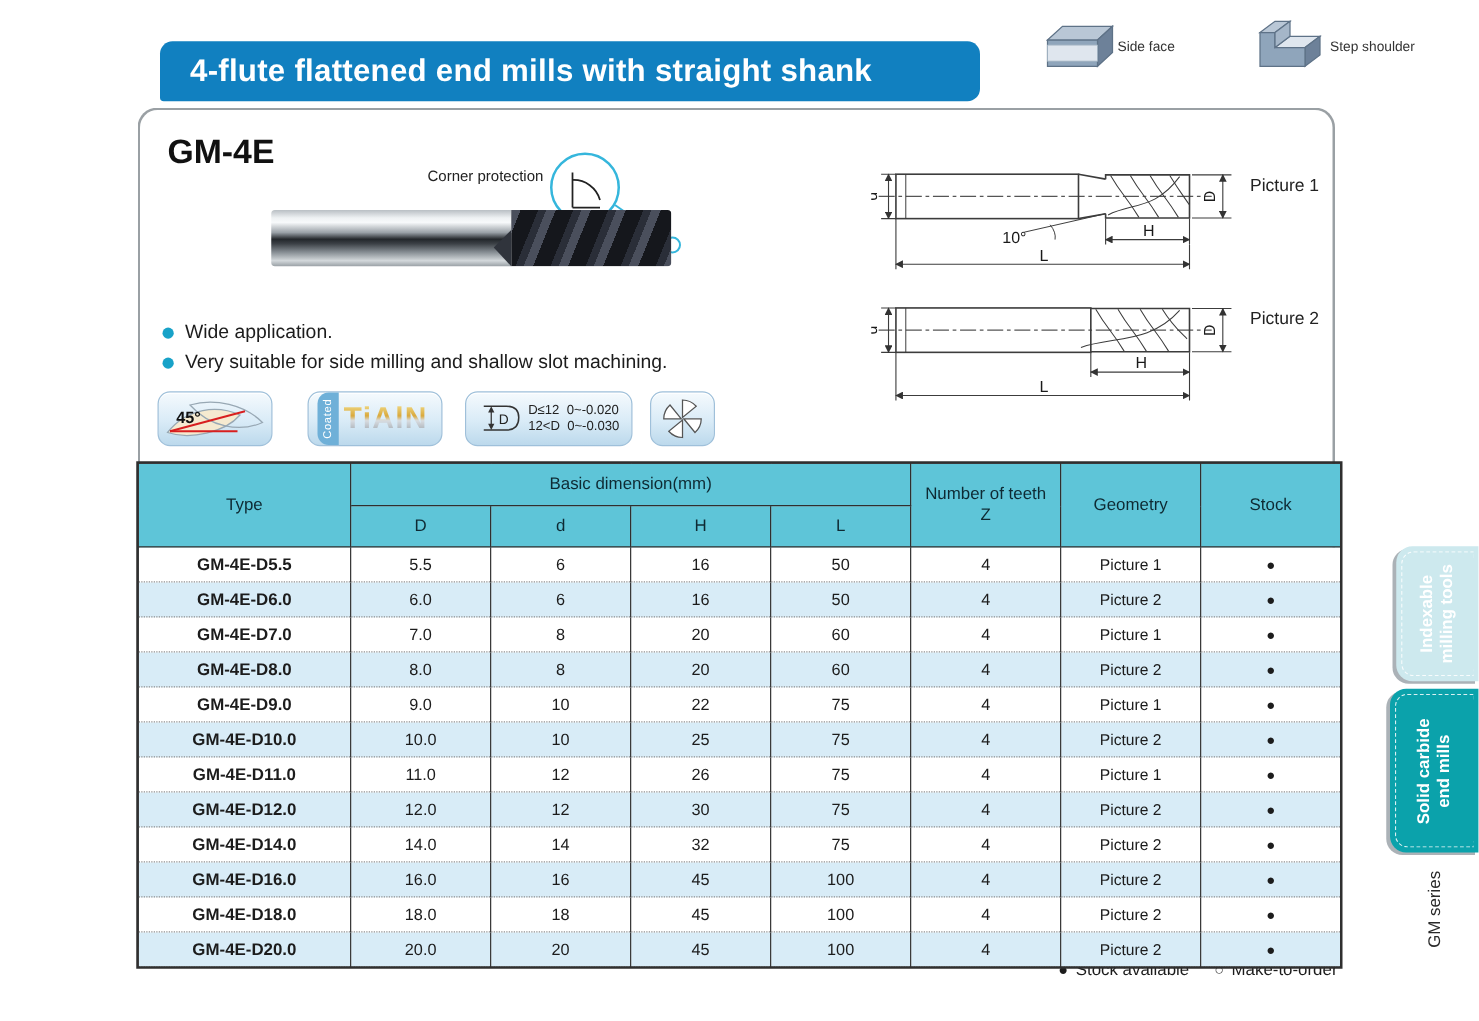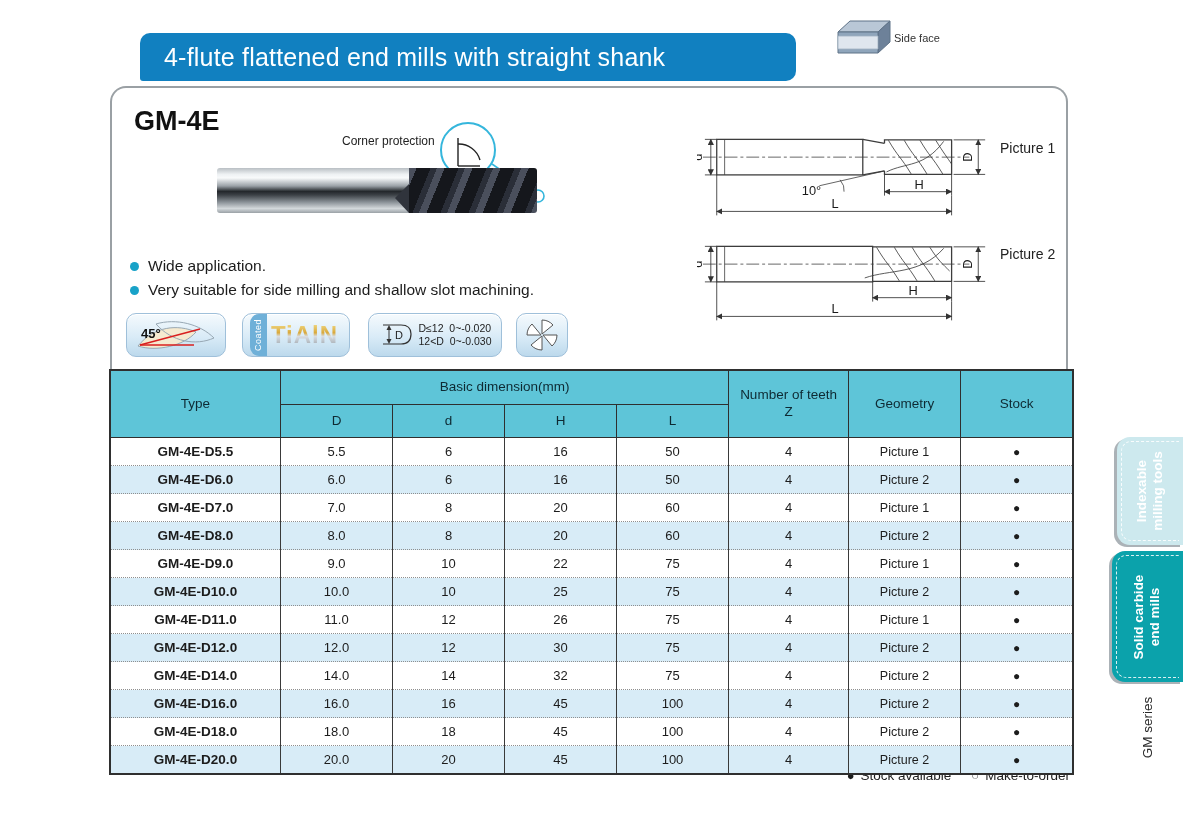--- a/index.html
+++ b/index.html
@@ -1,22 +1,22 @@
 <!DOCTYPE html>
 <html style="--title-bar: #1180c0; --table-header: #5ec5d8; --row-alt: #d8ecf7; --accent: #18a2c8; --tab-active: #0ba2ab; --tab-inactive: #cde9ee;"><head>
 <meta charset="utf-8">
 <style>
   html,body{margin:0;padding:0;background:#fff;}
   body{font-family:"Liberation Sans", sans-serif; color:#1c1c1c;}
   #page{position:relative;width:1183px;height:817px;background:#fff;overflow:hidden;}
 
   
-  .title-bar{position:absolute;left:140px;top:33px;width:656px;height:48px;
+  .title-bar{position:absolute;left:128px;top:33px;width:656px;height:48px;
     background:var(--title-bar,#1180c0);border-radius:10px 10px 10px 3px;
-    color:#fff;font-weight:normal;font-size:25px;line-height:48px;padding-left:24px;
+    color:#fff;font-weight:bold;font-size:25px;line-height:48px;padding-left:24px;
     box-sizing:border-box;letter-spacing:.2px;z-index:5;}
 
   
   .wp-icons{position:absolute;left:830px;top:12px;width:256px;display:flex;justify-content:space-between;}
   .wp-item{display:flex;flex-direction:row;align-items:center;width:86px;}
   .wp-item svg{display:block;}
   .wp-label{font-size:11px;color:#333;margin-top:2px;white-space:nowrap;}
 
   
   .panel{position:absolute;left:110px;top:86px;width:958px;height:672px;
@@ -47,21 +47,21 @@
   .features{position:absolute;left:18px;top:166px;list-style:none;margin:0;padding:0;}
   .features li{font-size:15.5px;color:#1c1c1c;line-height:24px;padding-left:18px;position:relative;}
   .features li:before{content:"";position:absolute;left:0;top:8px;width:9px;height:9px;border-radius:50%;
     background:var(--accent,#18a2c8);}
 
   
   .badges{position:absolute;left:14px;top:224px;height:46px;display:flex;align-items:center;}
   .badge{height:44px;border-radius:10px;border:1px solid #9fc0da;box-sizing:border-box;
     background:linear-gradient(180deg,#f5fafd 0%,#d9ebf7 55%,#bcd9ec 100%);
     display:flex;align-items:center;justify-content:center;box-shadow:inset 0 1px 0 #fff;}
-  .badge-helix{width:100px;margin-right:16px;position:relative;}
+  .badge-helix{width:92px;margin-right:28px;position:relative;}
   .badge-coating{width:108px;margin-right:18px;padding-right:4px;}
   .badge-tol{width:134px;margin-right:14px;}
   .badge-flute{width:52px;}
   .helix-num{position:absolute;left:14px;top:12px;font-size:13px;color:#111;font-weight:bold;}
   .coated-strip{align-self:stretch;width:17px;border-radius:9px 0 0 9px;background:#6fb0d8;
     display:flex;align-items:center;justify-content:center;margin-right:4px;}
   .coated-strip span{transform:rotate(-90deg);font-size:9px;color:#fff;white-space:nowrap;letter-spacing:.5px;}
   .coating-name{font-size:24px;font-weight:800;letter-spacing:1px;
     background:linear-gradient(180deg,#f7e79a 0%,#d9a93c 42%,#d9dde2 55%,#8d969e 100%);
     -webkit-background-clip:text;background-clip:text;color:transparent;
@@ -117,20 +117,32 @@
     <div class="wp-item">
       <span>
         <svg width="64" height="50" viewBox="0 0 64 50">
           <polygon points="8,20 20,9 60,9 48,20" fill="#b9c7d6" stroke="#5e7287" stroke-width="1"></polygon>
           <polygon points="48,20 60,9 60,30 48,41" fill="#6d8199" stroke="#5e7287" stroke-width="1"></polygon>
           <polygon points="8,20 48,20 48,41 8,41" fill="#8fa5bb" stroke="#5e7287" stroke-width="1"></polygon>
           <polygon points="8,24 48,24 48,37 8,37" fill="#dfe6ee" stroke="#9fb0c0" stroke-width=".8"></polygon>
         </svg>
       </span>
       <span class="wp-label">Side face</span>
+    </div>
+    <div class="wp-item">
+      <span>
+        <svg width="64" height="50" viewBox="0 0 64 50">
+          <polygon points="8,14 20,5 32,5 20,14" fill="#b9c7d6" stroke="#5e7287" stroke-width="1"></polygon>
+          <polygon points="20,26 32,17 56,17 44,26" fill="#dfe6ee" stroke="#5e7287" stroke-width="1"></polygon>
+          <polygon points="44,26 56,17 56,32 44,41" fill="#6d8199" stroke="#5e7287" stroke-width="1"></polygon>
+          <polygon points="8,14 20,14 20,26 44,26 44,41 8,41" fill="#8fa5bb" stroke="#5e7287" stroke-width="1"></polygon>
+          <polygon points="20,14 32,5 32,17 20,26" fill="#a5b6c8" stroke="#5e7287" stroke-width="1"></polygon>
+        </svg>
+      </span>
+      <span class="wp-label">Step shoulder</span>
     </div>
   </div>
 
   <div class="panel">
 
     <div class="series-title">GM-4E</div>
 
     <div class="callout-label">Corner protection</div>
     <svg class="callout-svg" width="230" height="105" viewBox="0 0 230 105">
       <circle cx="40" cy="42" r="27" fill="#fff" stroke="#35b6dc" stroke-width="2"></circle>

